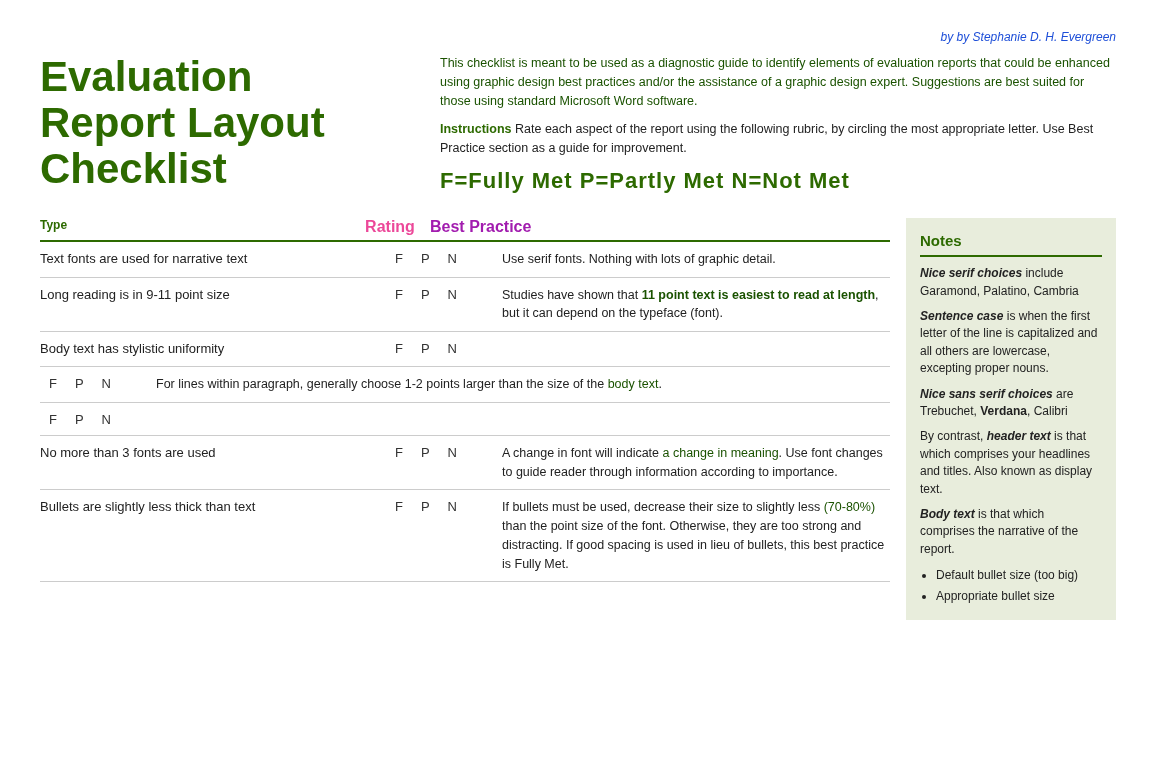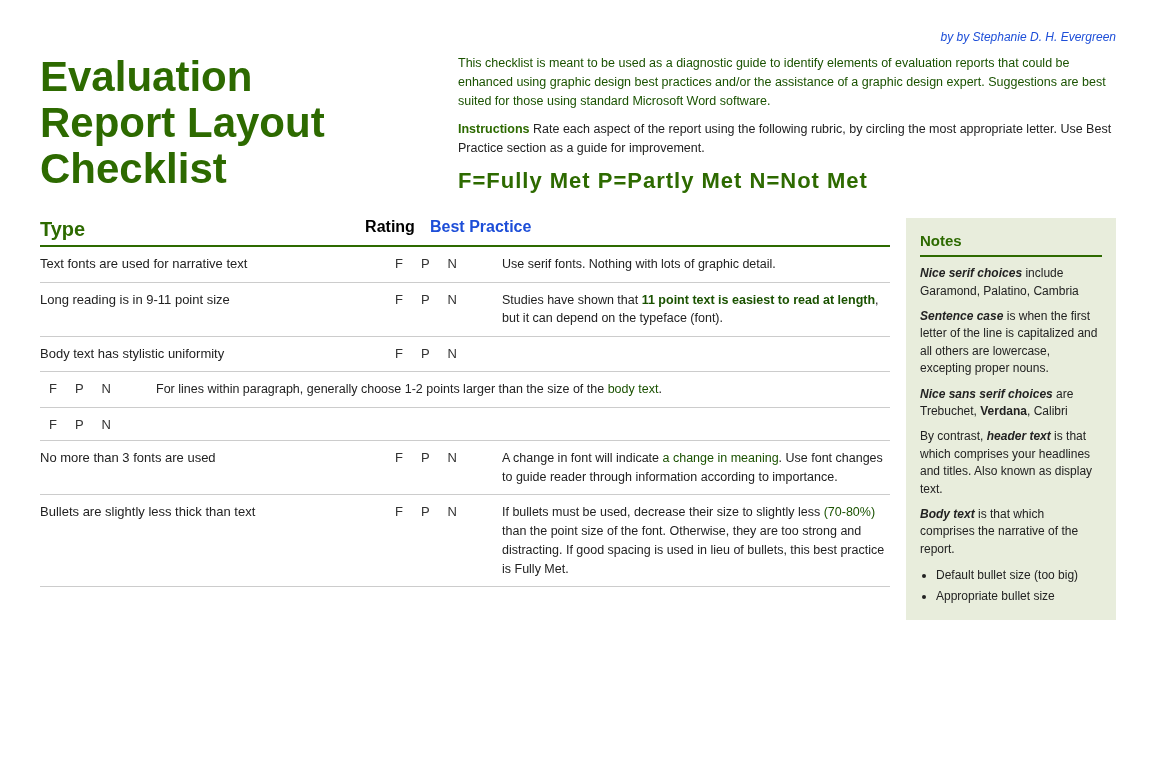--- a/index.html
+++ b/index.html
@@ -27,21 +27,20 @@
       margin-bottom: 10px;
     }
     .byline span {
       font-style: italic;
     }
     .top-section {
       display: flex;
       flex-direction: row;
       align-items: flex-start;
       margin-bottom: 24px;
-      gap: 18px;
     }
     .title-block {
       width: 390px;
       flex-shrink: 0;
     }
     .title-block h1 {
       font-family: Arial, sans-serif;
       font-size: 42px;
       font-weight: 900;
       color: #2d6a00;
@@ -88,36 +87,36 @@
     }
     .table-header-row {
       display: flex;
       flex-direction: row;
       border-bottom: 2px solid #2d6a00;
       padding-bottom: 4px;
       margin-bottom: 0;
     }
     .col-type-header {
       width: 310px;
-      font-size: 20px;
+      font-size: 12px;
       font-weight: bold;
       color: #2d6a00;
     }
     .col-rating-header {
       width: 80px;
       font-size: 16px;
       font-weight: bold;
-      color: #000000;
+      color: #ec4899;
       text-align: center;
     }
     .col-bestpractice-header {
       flex: 1;
       font-size: 16px;
       font-weight: bold;
-      color: #1d4ed8;
+      color: #a21caf;
     }
     .table-row {
       display: flex;
       flex-direction: row;
       border-bottom: 1px solid #ccc;
       padding: 8px 0;
       align-items: flex-start;
       gap: 36px;
     }
     .col-type {

